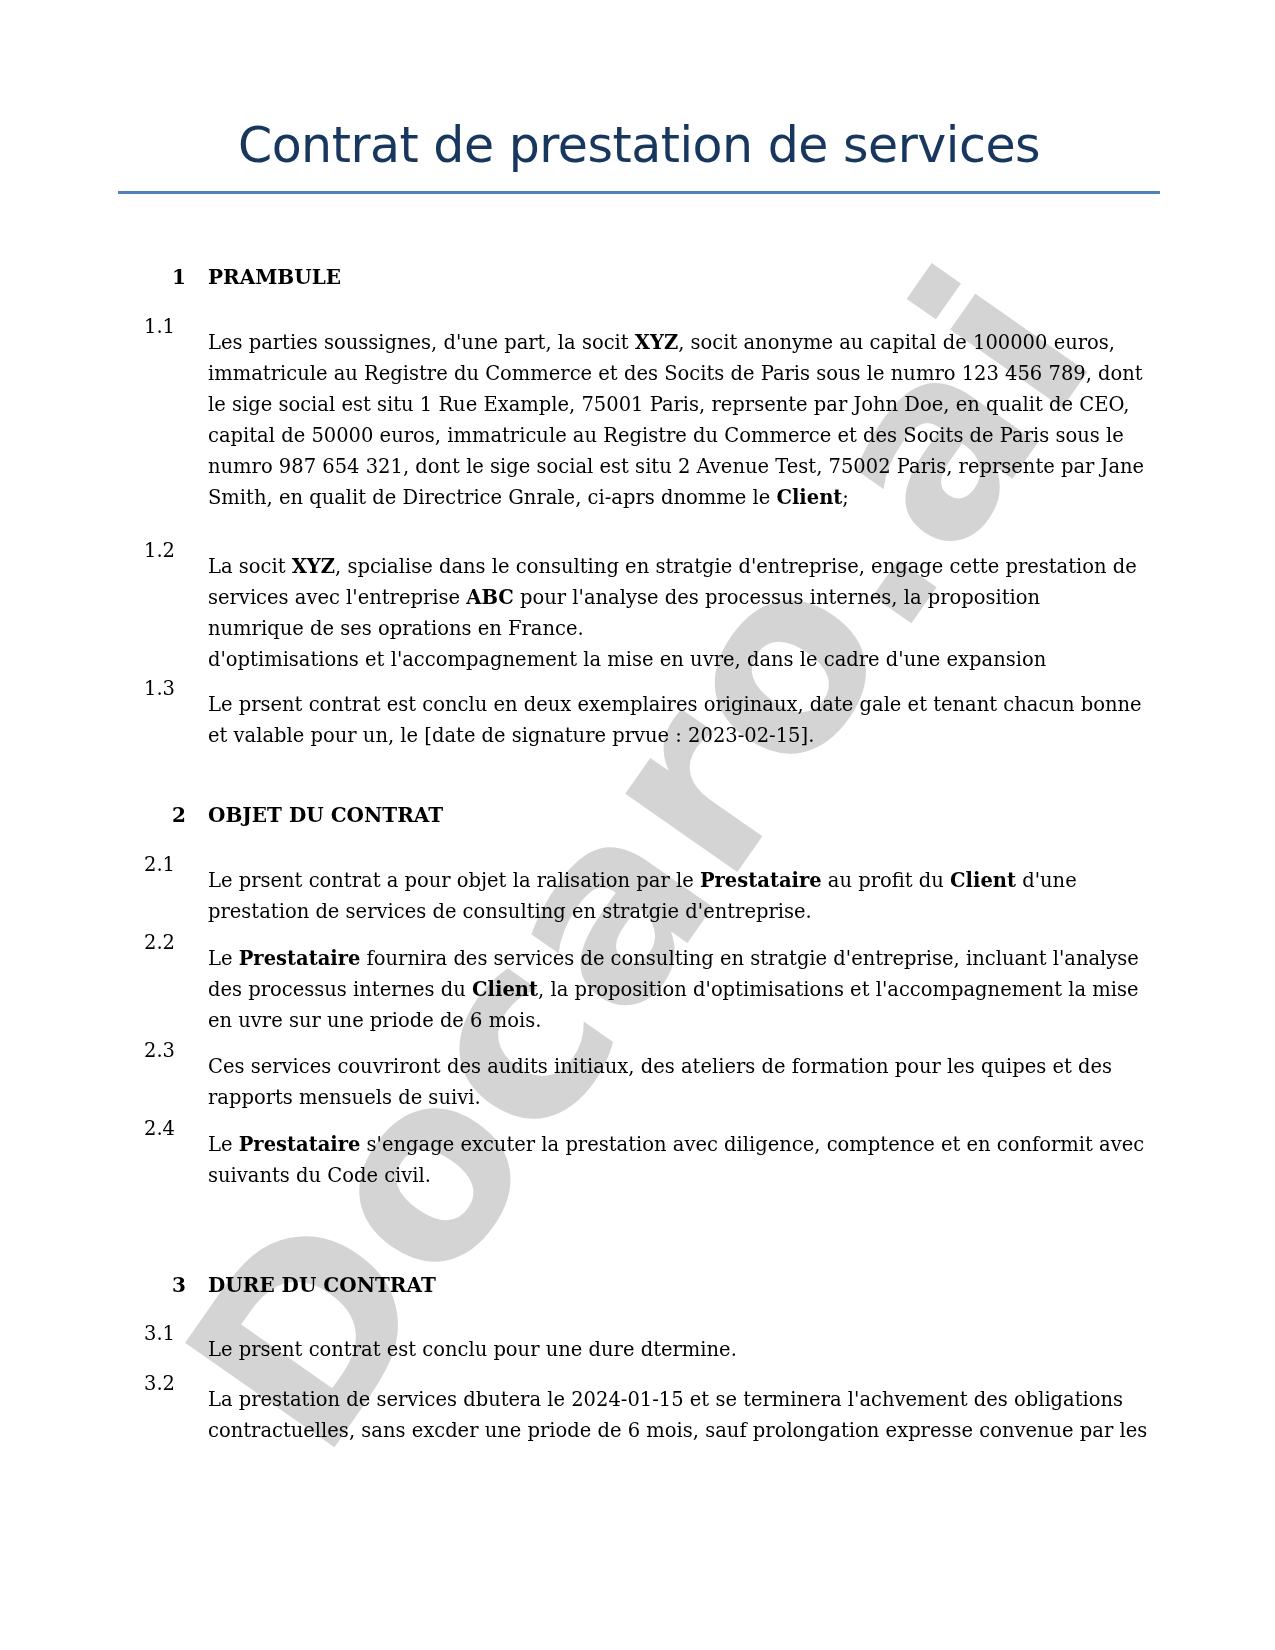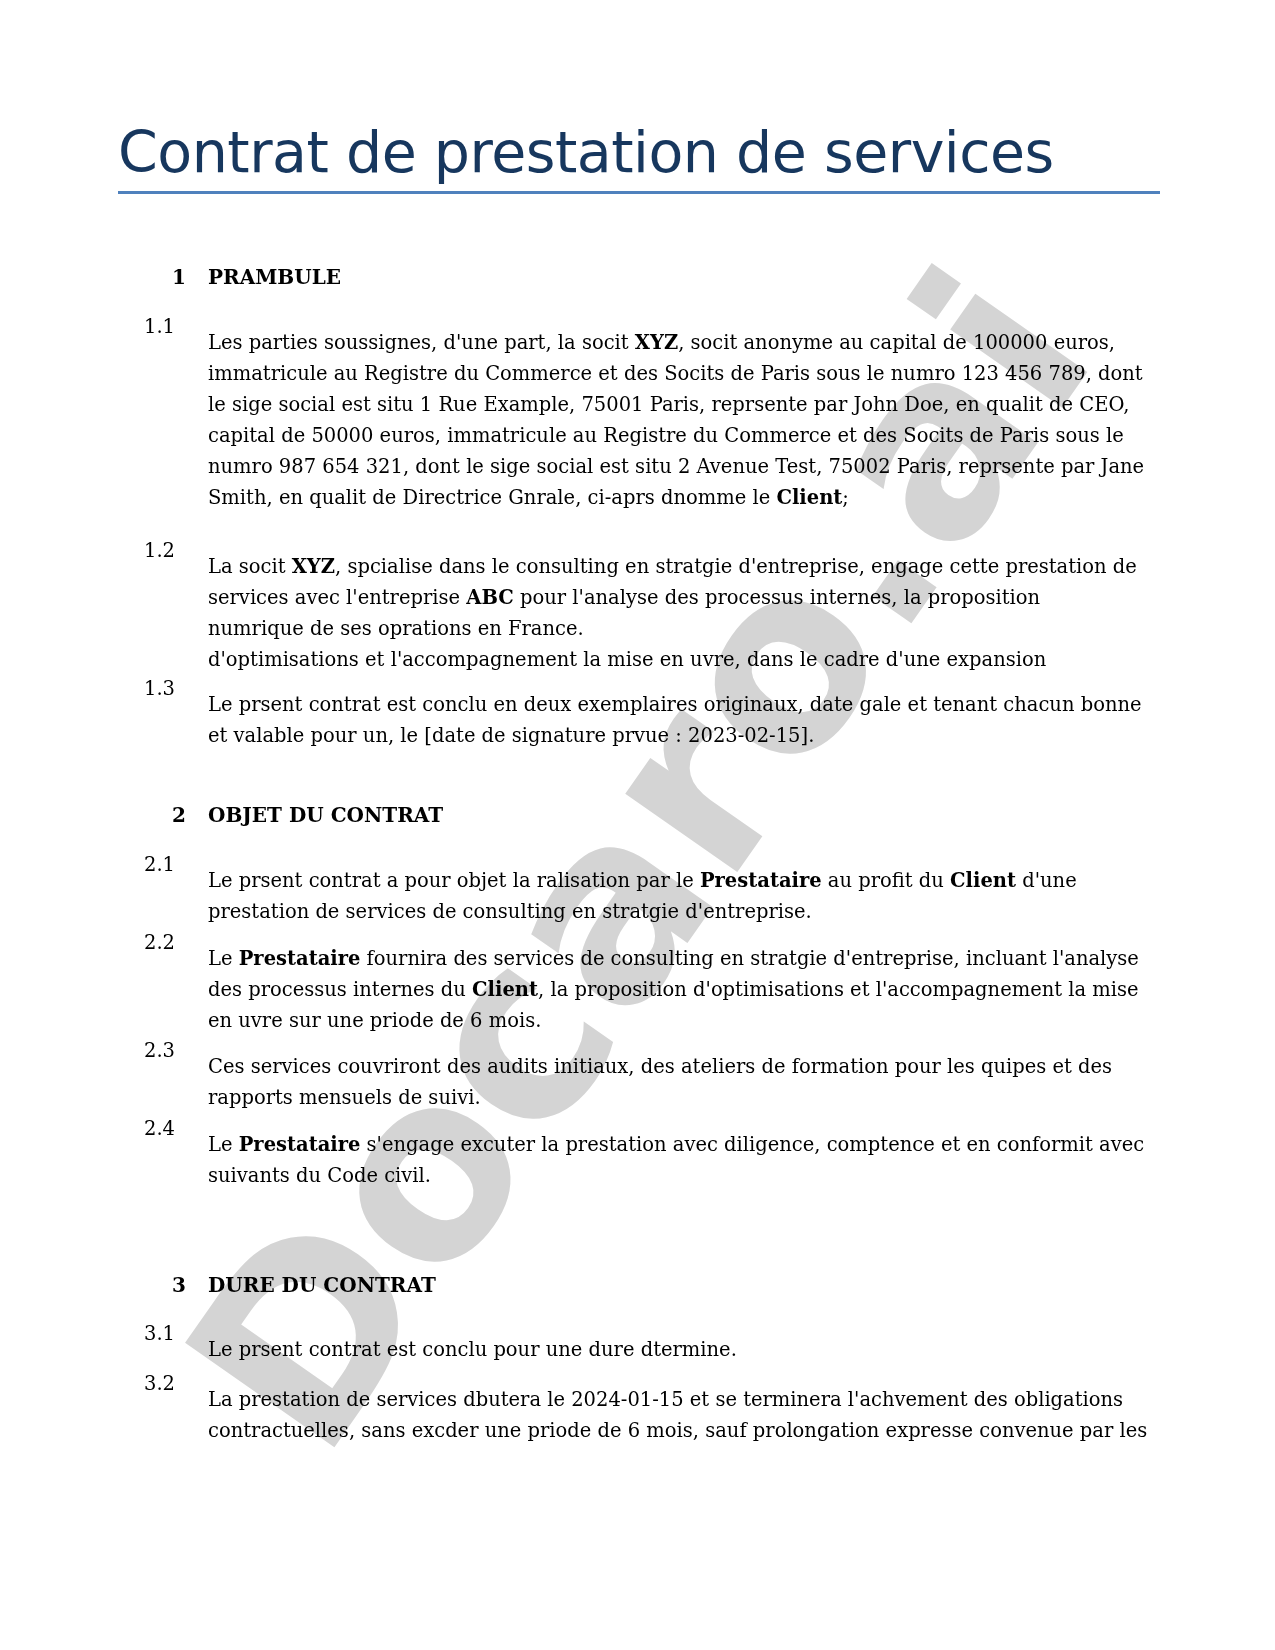--- a/index.html
+++ b/index.html
@@ -33,24 +33,24 @@
       color: #d4d4d4;
       white-space: nowrap;
       z-index: 0;
       pointer-events: none;
       user-select: none;
     }
     .title {
       position: absolute;
       left: 118px;
       width: 1042px;
-      top: 122px;
-      text-align: left;
+      top: 116px;
+      text-align: center;
       font-family: "DejaVu Sans", "Liberation Sans", sans-serif;
-      font-size: 57px;
+      font-size: 49px;
       line-height: 60px;
       color: #17375e;
       z-index: 1;
       letter-spacing: -0.5px;
     }
     .title-rule {
       position: absolute;
       left: 118px;
       top: 191px;
       width: 1042px;

